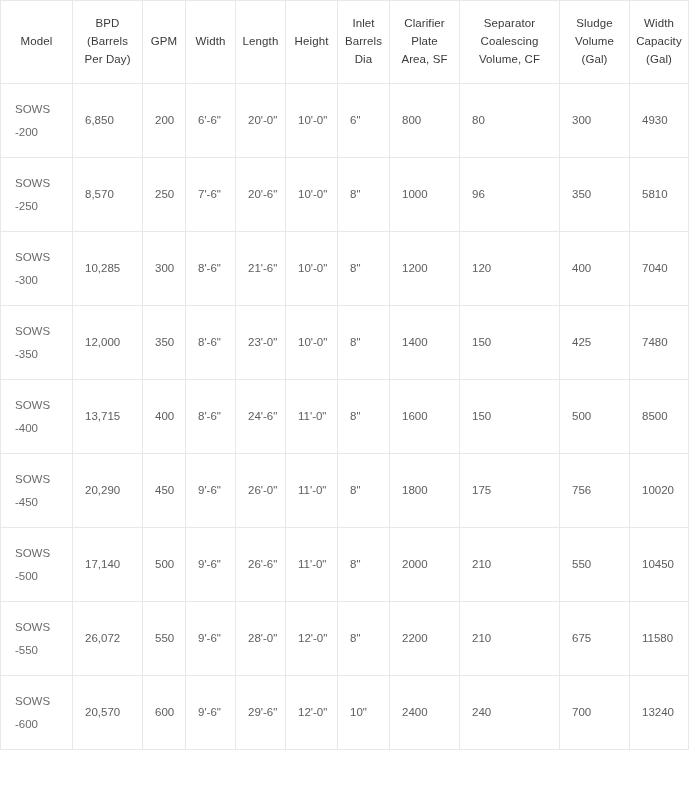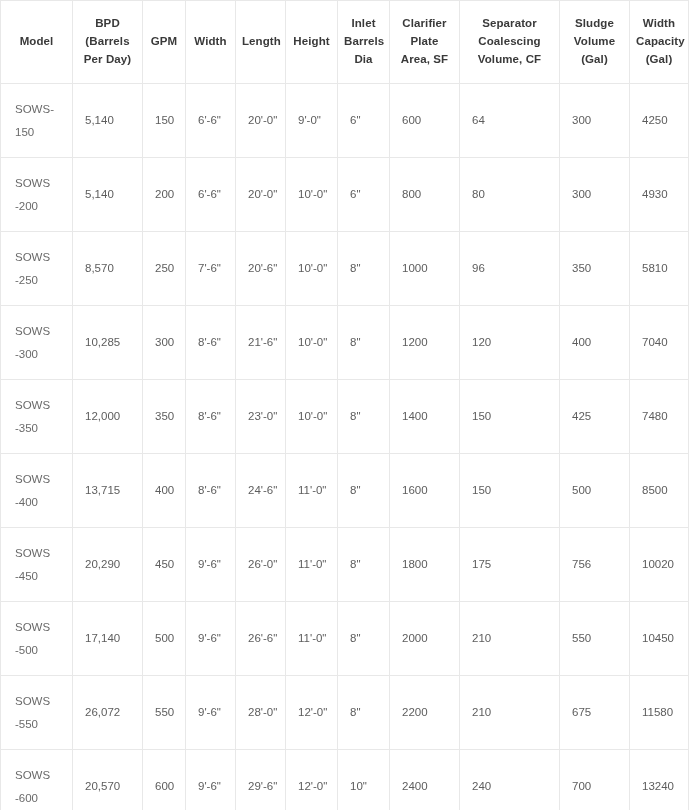--- a/index.html
+++ b/index.html
@@ -27,21 +27,21 @@
     border-right: 1px solid #e8e8e8;
     border-bottom: 1px solid #e8e8e8;
     background: #ffffff;
     vertical-align: middle;
   }
   #spec-table thead th {
     height: 74px;
     padding: 4px 6px;
     text-align: center;
     font-size: 11.5px;
-    font-weight: bold;
+    font-weight: normal;
     color: #3a3a3a;
     line-height: 1.55;
     letter-spacing: 0.1px;
   }
   #spec-table tbody td {
     height: 61px;
     padding: 6px 0 6px 12px;
     text-align: left;
     font-size: 11.5px;
     font-weight: normal;
@@ -105,37 +105,23 @@
         <th>Sludge
 Volume
 (Gal)</th>
         <th>Width
 Capacity
 (Gal)</th>
       </tr>
   </thead>
   <tbody>
       <tr>
-        <td class="model-cell">SOWS-
-150</td>
-        <td>5,140</td>
-        <td>150</td>
-        <td>6'-6"</td>
-        <td>20'-0"</td>
-        <td>9'-0"</td>
-        <td>6"</td>
-        <td>600</td>
-        <td>64</td>
-        <td>300</td>
-        <td>4250</td>
-      </tr>
-      <tr>
         <td class="model-cell">SOWS
 -200</td>
-        <td>5,140</td>
+        <td>6,850</td>
         <td>200</td>
         <td>6'-6"</td>
         <td>20'-0"</td>
         <td>10'-0"</td>
         <td>6"</td>
         <td>800</td>
         <td>80</td>
         <td>300</td>
         <td>4930</td>
       </tr>

